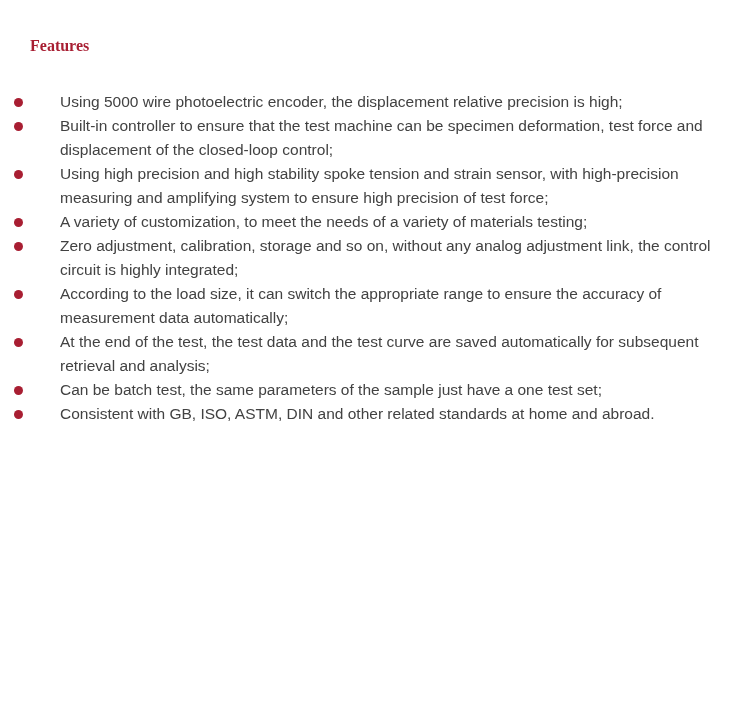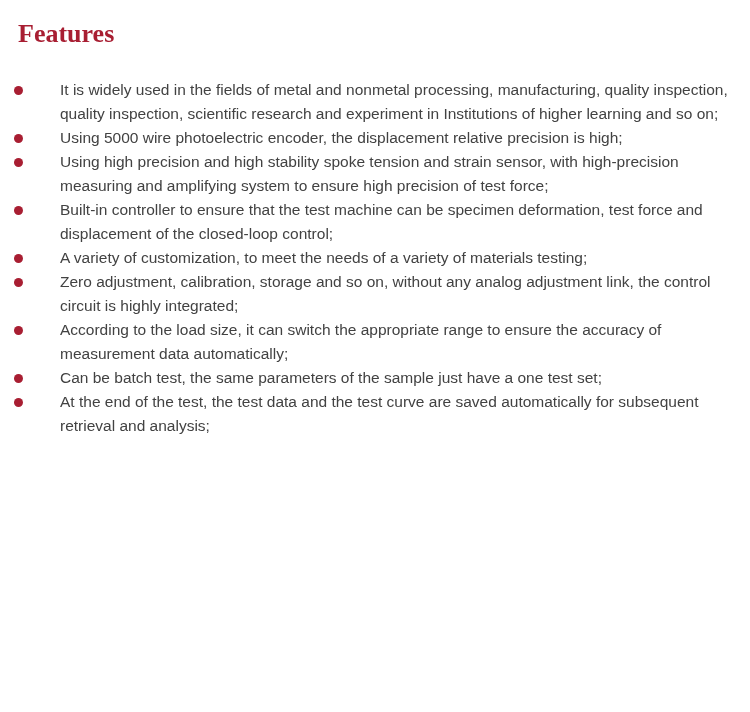--- a/index.html
+++ b/index.html
@@ -13,24 +13,24 @@
     font-family: "Liberation Sans", sans-serif;
     overflow: hidden;
   }
   .page {
     box-sizing: border-box;
     width: 750px;
     height: 712px;
     padding: 18px 15px 0 14px;
   }
   .section-title {
-    margin: 4px;
+    margin: 16px;
     font-family: "Liberation Serif", serif;
     font-weight: bold;
-    font-size: 26px;
+    font-size: 16px;
     line-height: 24px;
     color: #a81e32;
   }
   .features-list {
     list-style: none;
     margin: 32px 0 0 0;
     padding: 0;
   }
   .features-list li {
     display: flex;
@@ -53,48 +53,48 @@
 </style>
 </head>
 <body>
 
 <div class="page">
   <h1 class="section-title">Features</h1>
 
   <ul class="features-list">
     <li>
       <span class="bullet"></span>
-      <span class="feature-text">It is widely used in the fields of metal and nonmetal processing, manufacturing, quality inspection, quality inspection, scientific research and experiment in Institutions of higher learning and so on;</span>
-    </li>
-    <li>
-      <span class="bullet"></span>
       <span class="feature-text">Using 5000 wire photoelectric encoder, the displacement relative precision is high;</span>
     </li>
     <li>
       <span class="bullet"></span>
-      <span class="feature-text">Using high precision and high stability spoke tension and strain sensor, with high-precision measuring and amplifying system to ensure high precision of test force;</span>
+      <span class="feature-text">Built-in controller to ensure that the test machine can be specimen deformation, test force and displacement of the closed-loop control;</span>
     </li>
     <li>
       <span class="bullet"></span>
-      <span class="feature-text">Built-in controller to ensure that the test machine can be specimen deformation, test force and displacement of the closed-loop control;</span>
+      <span class="feature-text">Using high precision and high stability spoke tension and strain sensor, with high-precision measuring and amplifying system to ensure high precision of test force;</span>
     </li>
     <li>
       <span class="bullet"></span>
       <span class="feature-text">A variety of customization, to meet the needs of a variety of materials testing;</span>
     </li>
     <li>
       <span class="bullet"></span>
       <span class="feature-text">Zero adjustment, calibration, storage and so on, without any analog adjustment link, the control circuit is highly integrated;</span>
     </li>
     <li>
       <span class="bullet"></span>
       <span class="feature-text">According to the load size, it can switch the appropriate range to ensure the accuracy of measurement data automatically;</span>
     </li>
     <li>
       <span class="bullet"></span>
+      <span class="feature-text">At the end of the test, the test data and the test curve are saved automatically for subsequent retrieval and analysis;</span>
+    </li>
+    <li>
+      <span class="bullet"></span>
       <span class="feature-text">Can be batch test, the same parameters of the sample just have a one test set;</span>
     </li>
     <li>
       <span class="bullet"></span>
-      <span class="feature-text">At the end of the test, the test data and the test curve are saved automatically for subsequent retrieval and analysis;</span>
+      <span class="feature-text">Consistent with GB, ISO, ASTM, DIN and other related standards at home and abroad.</span>
     </li>
   </ul>
 </div>
 
 </body></html>

